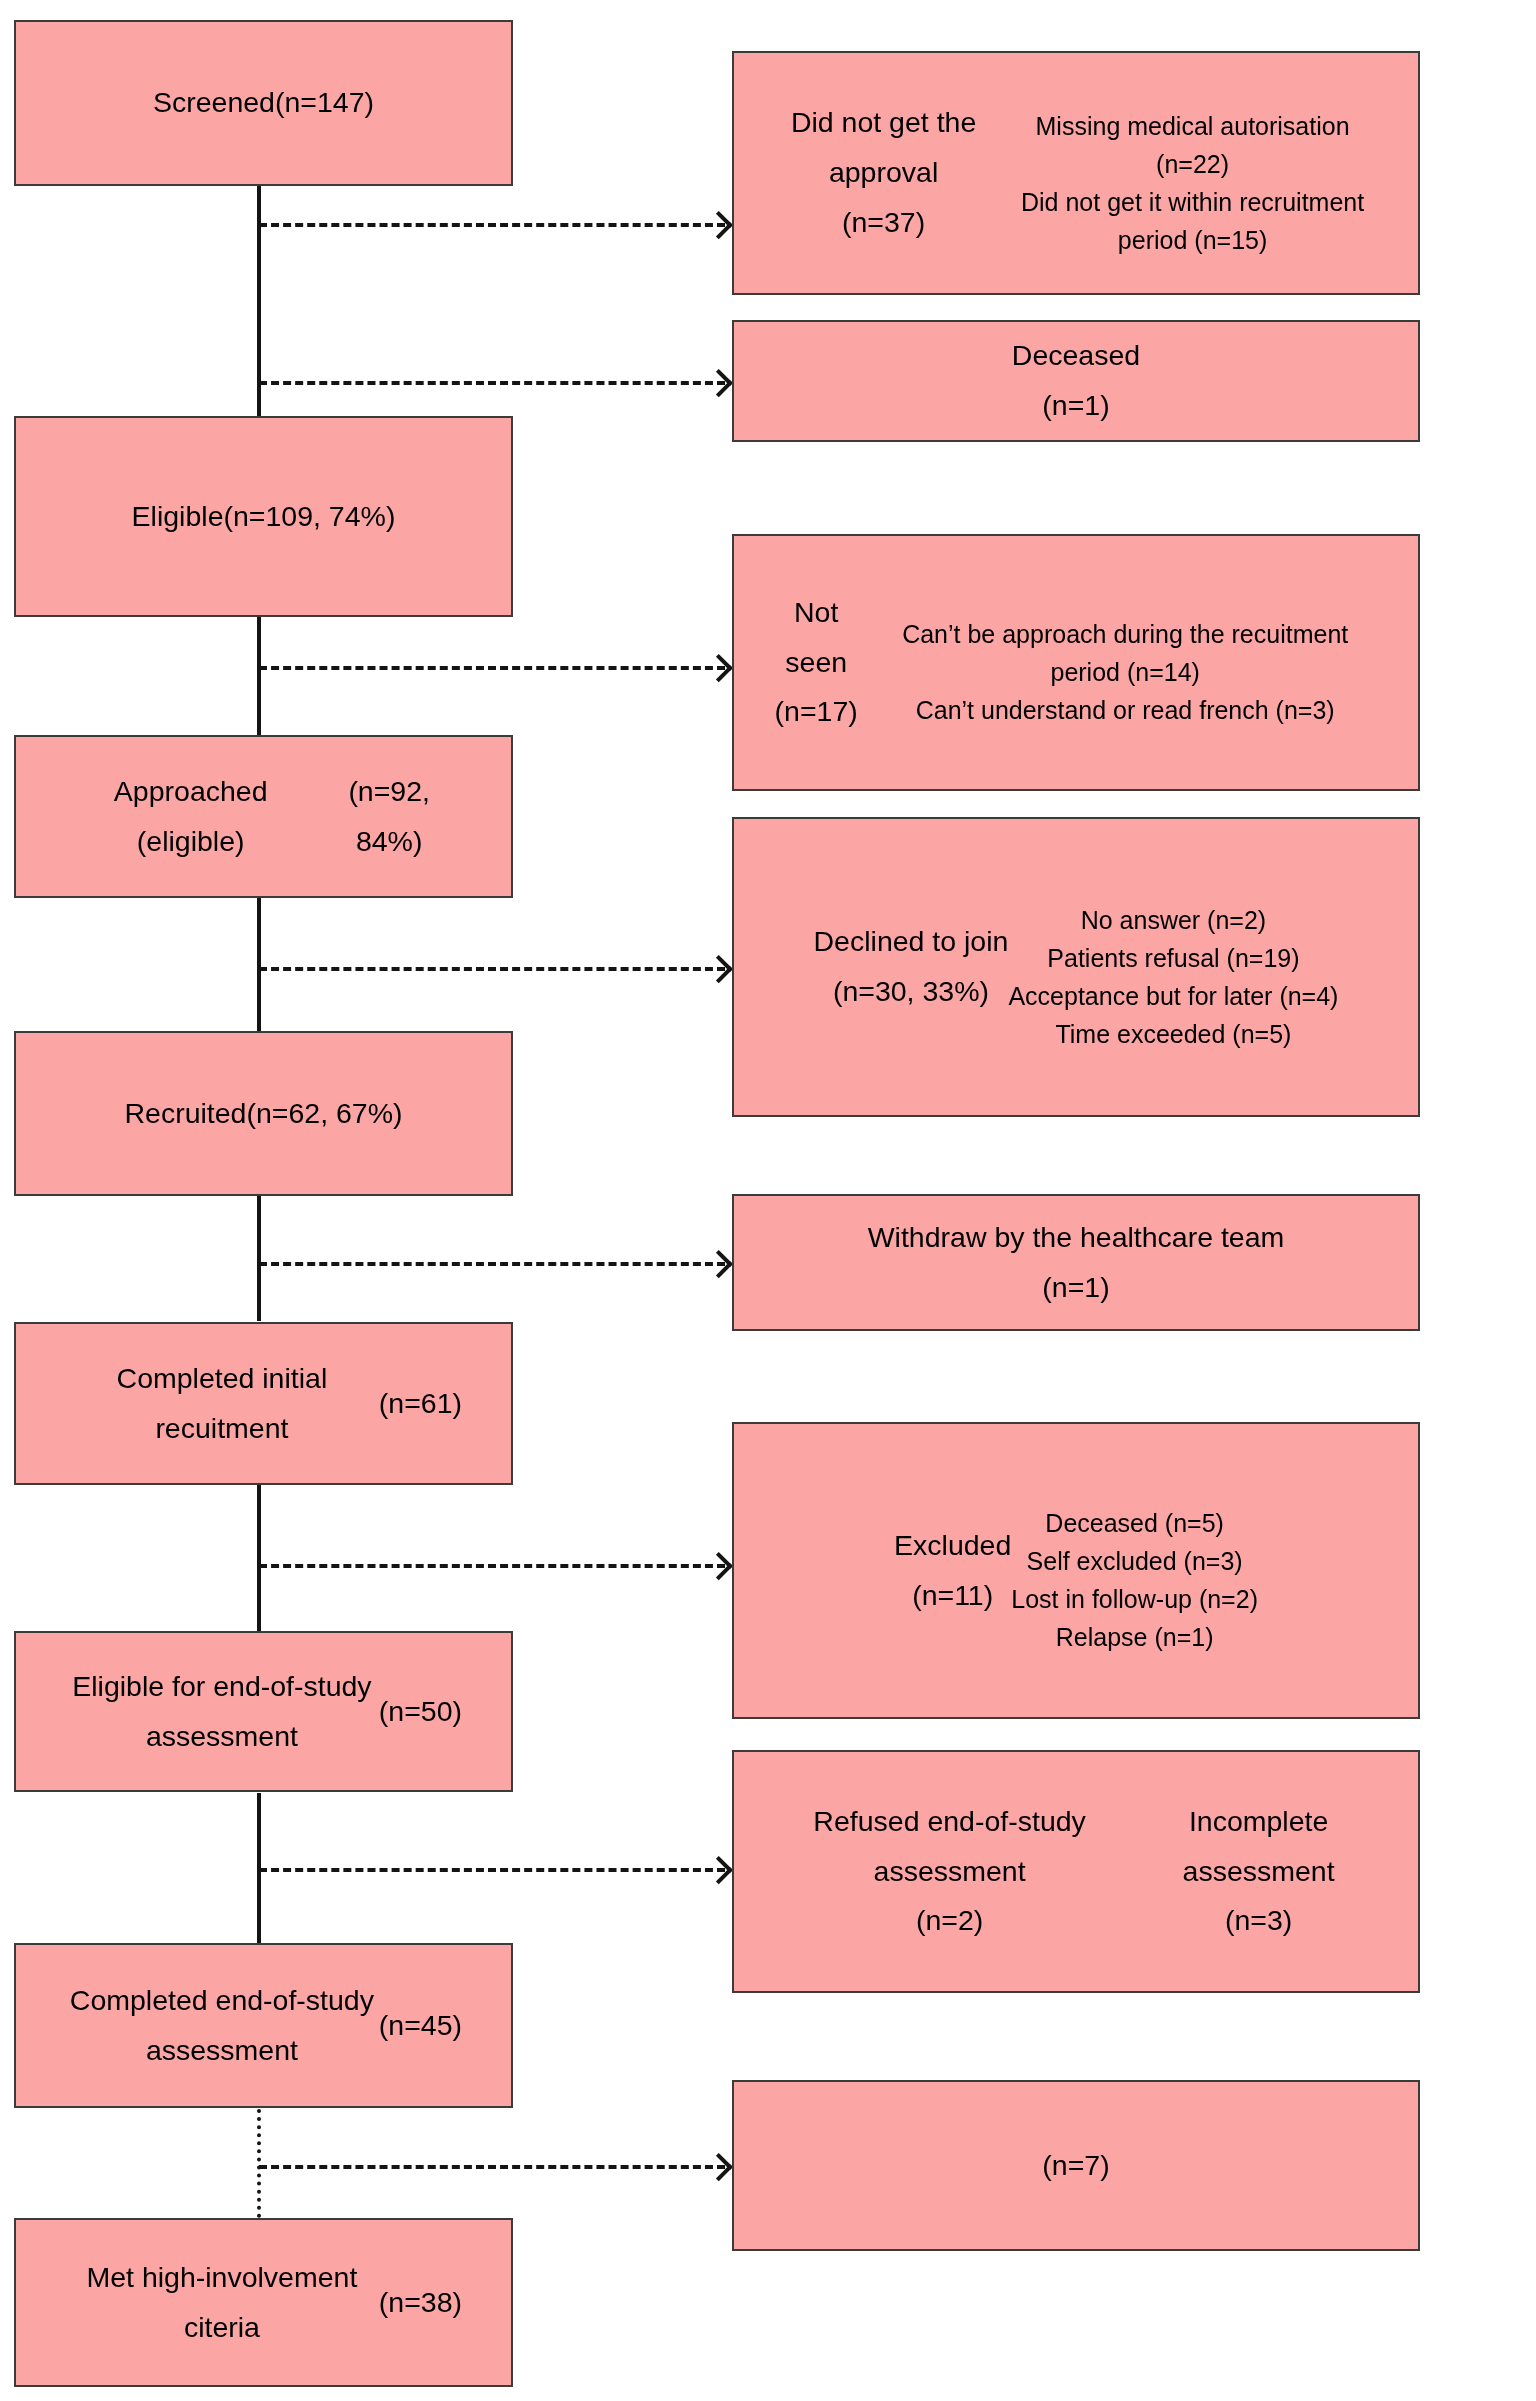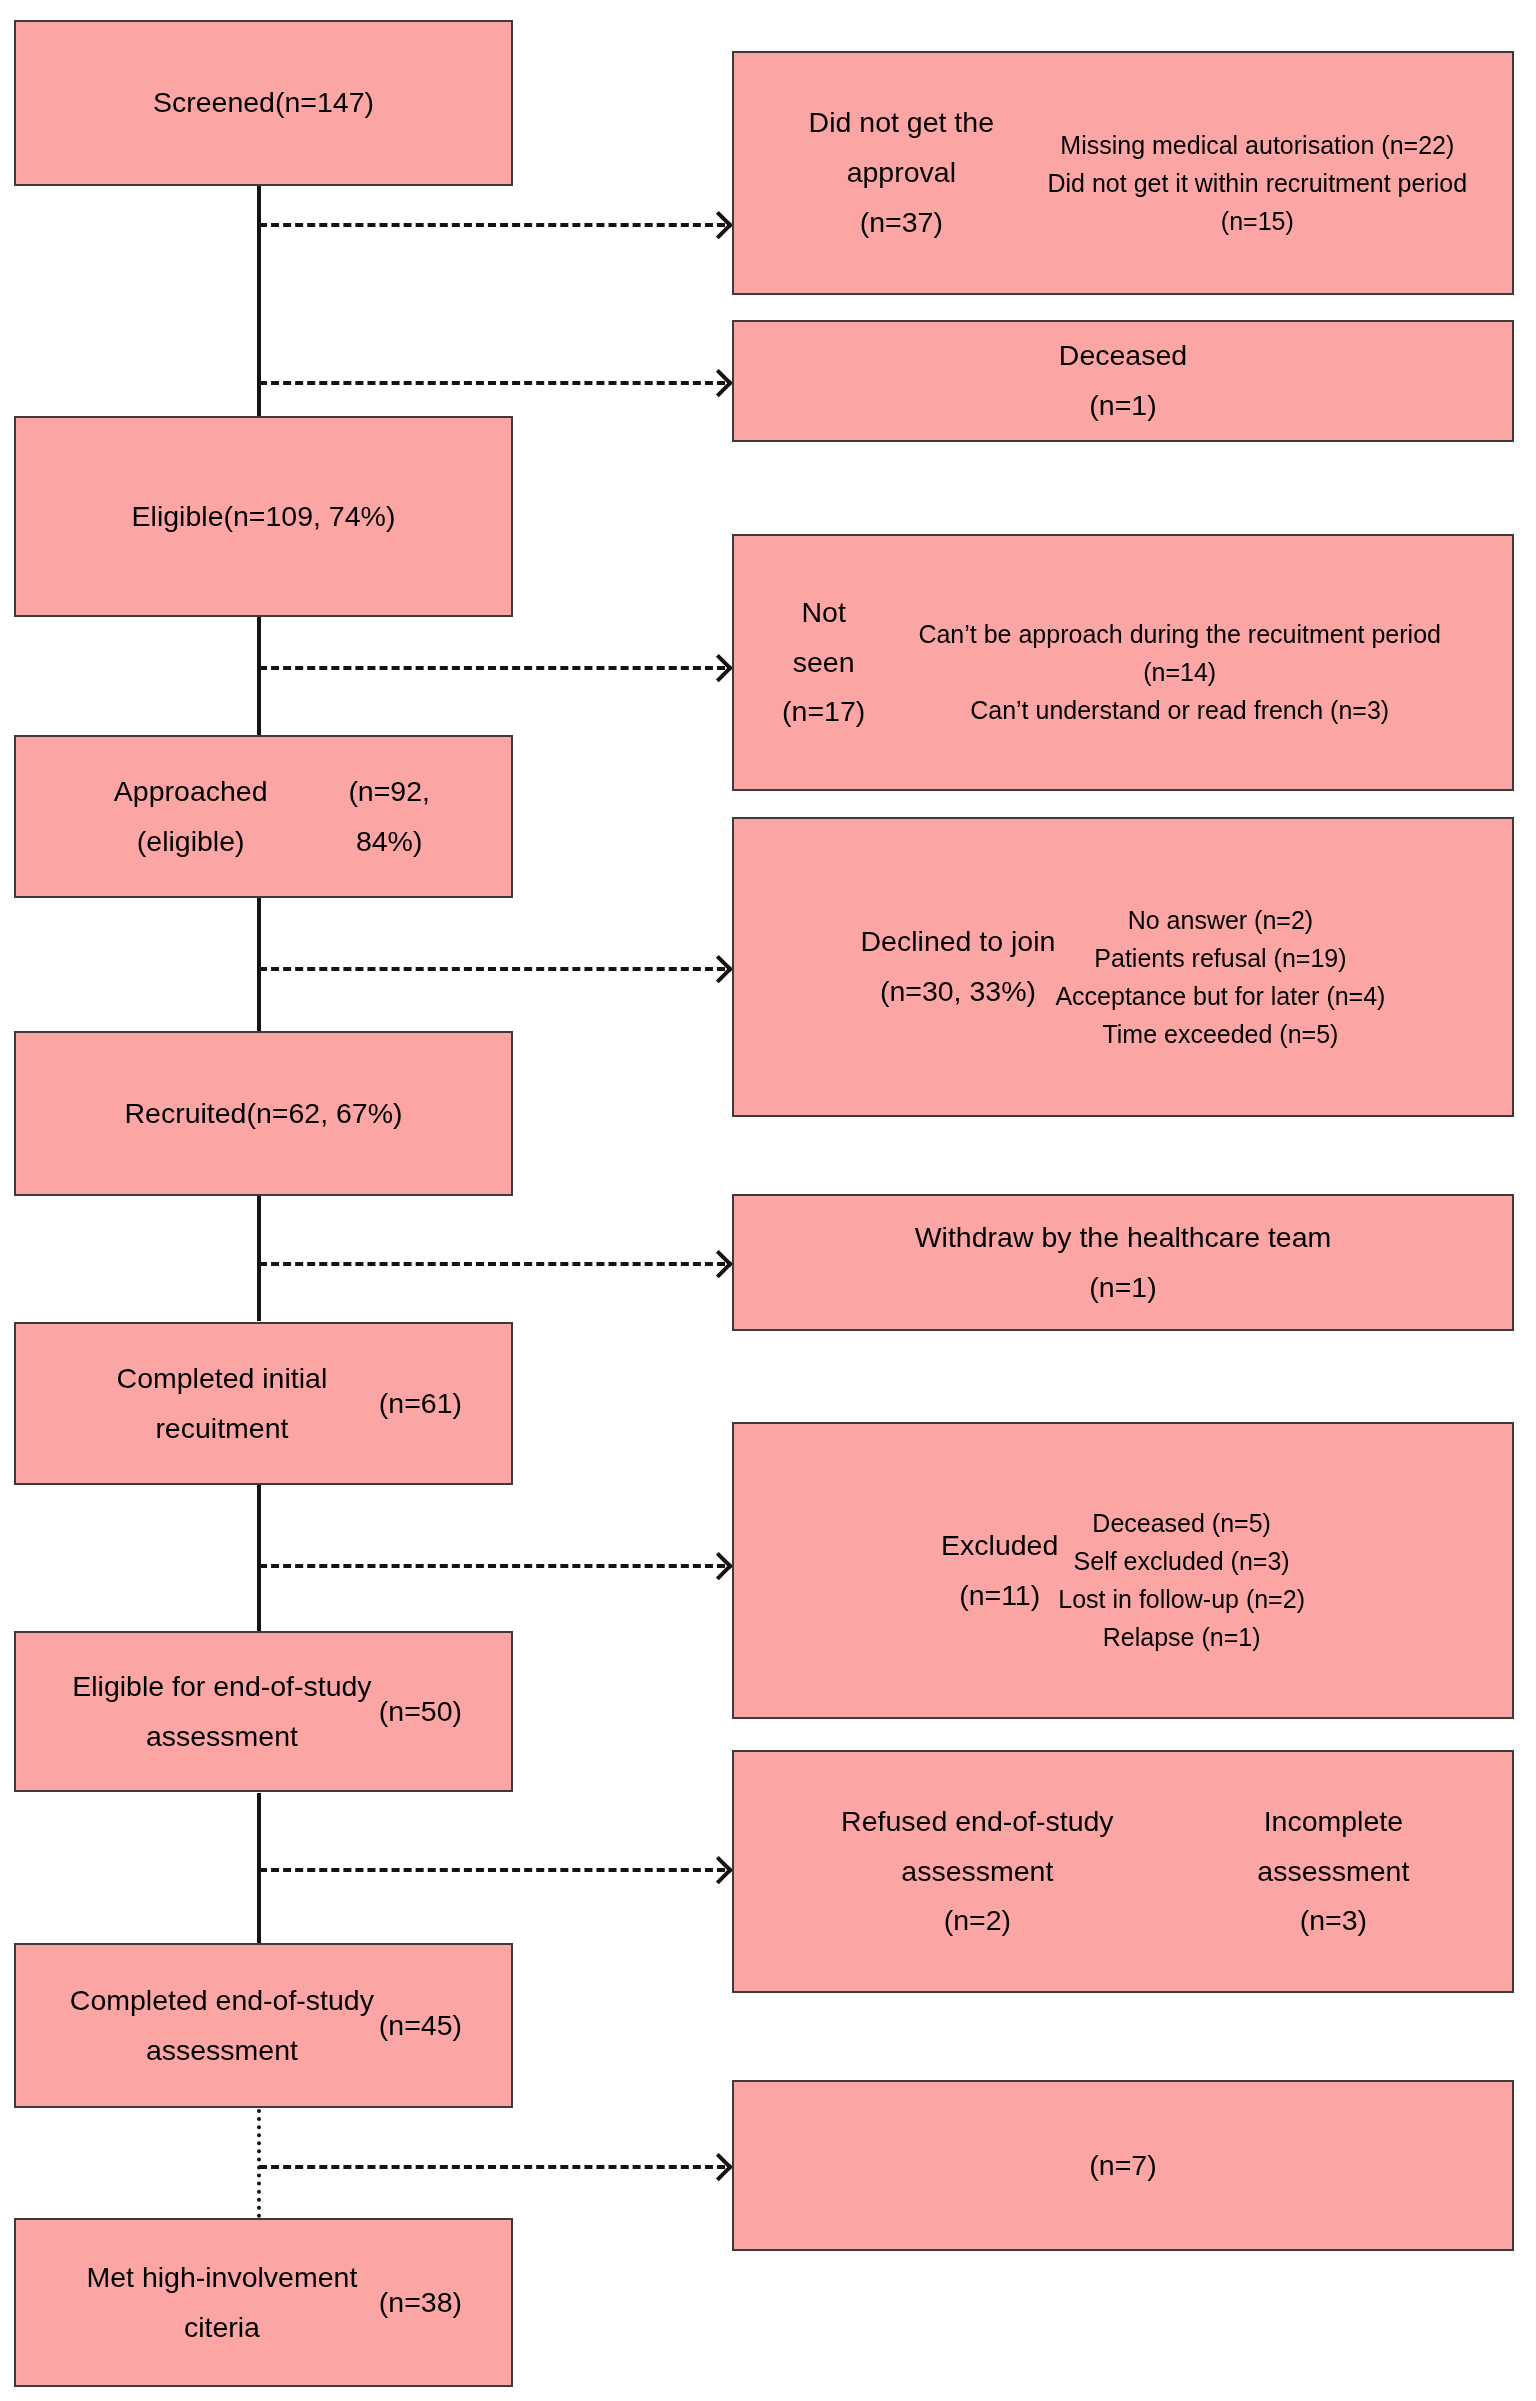--- a/index.html
+++ b/index.html
@@ -24,21 +24,21 @@
   }
   .left-box {
     left: 14px;
     width: 499px;
     padding: 0 49px;
     font-size: 28.5px;
     line-height: 1.75;
   }
   .right-box {
     left: 732px;
-    width: 782px;
+    width: 688px;
     padding: 0 33px;
   }
   .right-box .title, .right-box .count, .left-box .title, .left-box .count {
     font-size: 28.5px;
     line-height: 1.75;
   }
   .details {
     font-size: 25px;
     line-height: 1.52;
     margin-top: 19px;

